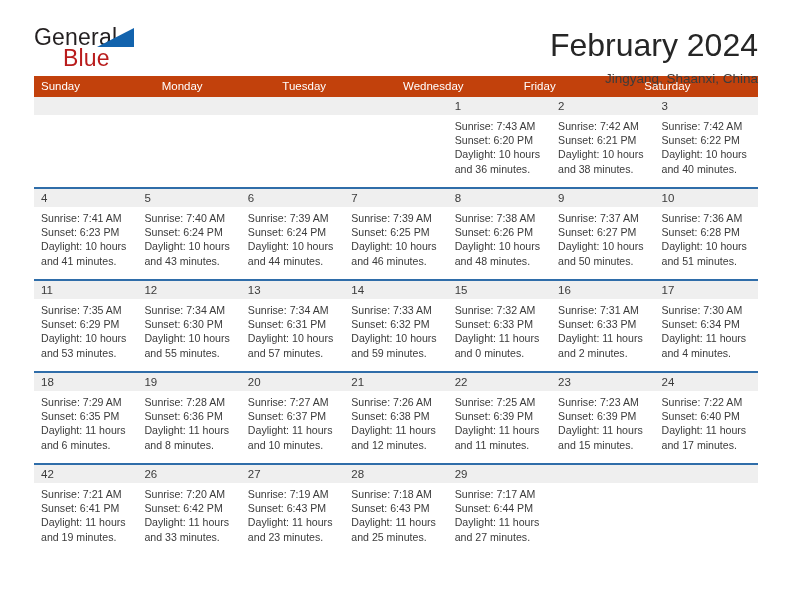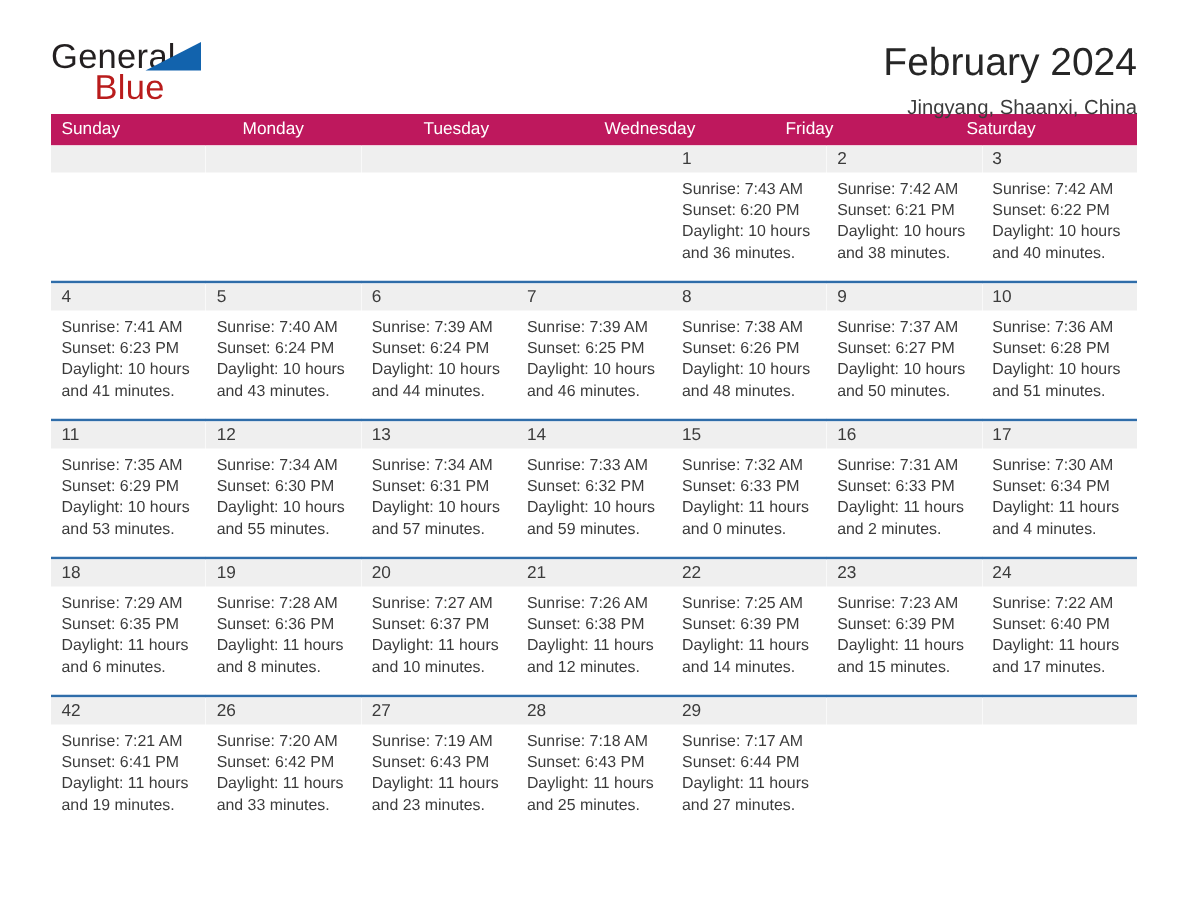--- a/index.html
+++ b/index.html
@@ -63,40 +63,40 @@
     font-size: 23px;
     letter-spacing: .2px;
     color: #b91c1c;
   }
 
   .titles {
     text-align: right;
     padding-top: 1px;
   }
   .cal-title {
-    font-size: 26px;
+    font-size: 32px;
     color: #262626;
     line-height: 1.15;
     white-space: nowrap;
   }
   .cal-subtitle {
     font-size: 13.5px;
     color: #3c3c3c;
     margin-top: 7px;
     white-space: nowrap;
   }
 
   
   .calendar {
     width: 724px;
     margin-top: 4px;
   }
   .weekday-row {
     display: flex;
-    background: #be185d;
+    background: #c2410c;
     height: 21px;
   }
   .weekday {
     flex: 1 1 0;
     color: #ffffff;
     font-size: 11.5px;
     line-height: 21px;
     padding-left: 7px;
     box-sizing: border-box;
     white-space: nowrap;
@@ -433,21 +433,21 @@
             </div>
           </div>
           <div class="day-cell">
             <div class="day-head">
               <div class="day-num">22</div>
             </div>
             <div class="day-body">
               <div class="day-line">Sunrise: 7:25 AM</div>
               <div class="day-line">Sunset: 6:39 PM</div>
               <div class="day-line">Daylight: 11 hours</div>
-              <div class="day-line">and 14 minutes.</div>
+              <div class="day-line">and 11 minutes.</div>
             </div>
           </div>
           <div class="day-cell">
             <div class="day-head">
               <div class="day-num">23</div>
             </div>
             <div class="day-body">
               <div class="day-line">Sunrise: 7:23 AM</div>
               <div class="day-line">Sunset: 6:39 PM</div>
               <div class="day-line">Daylight: 11 hours</div>

